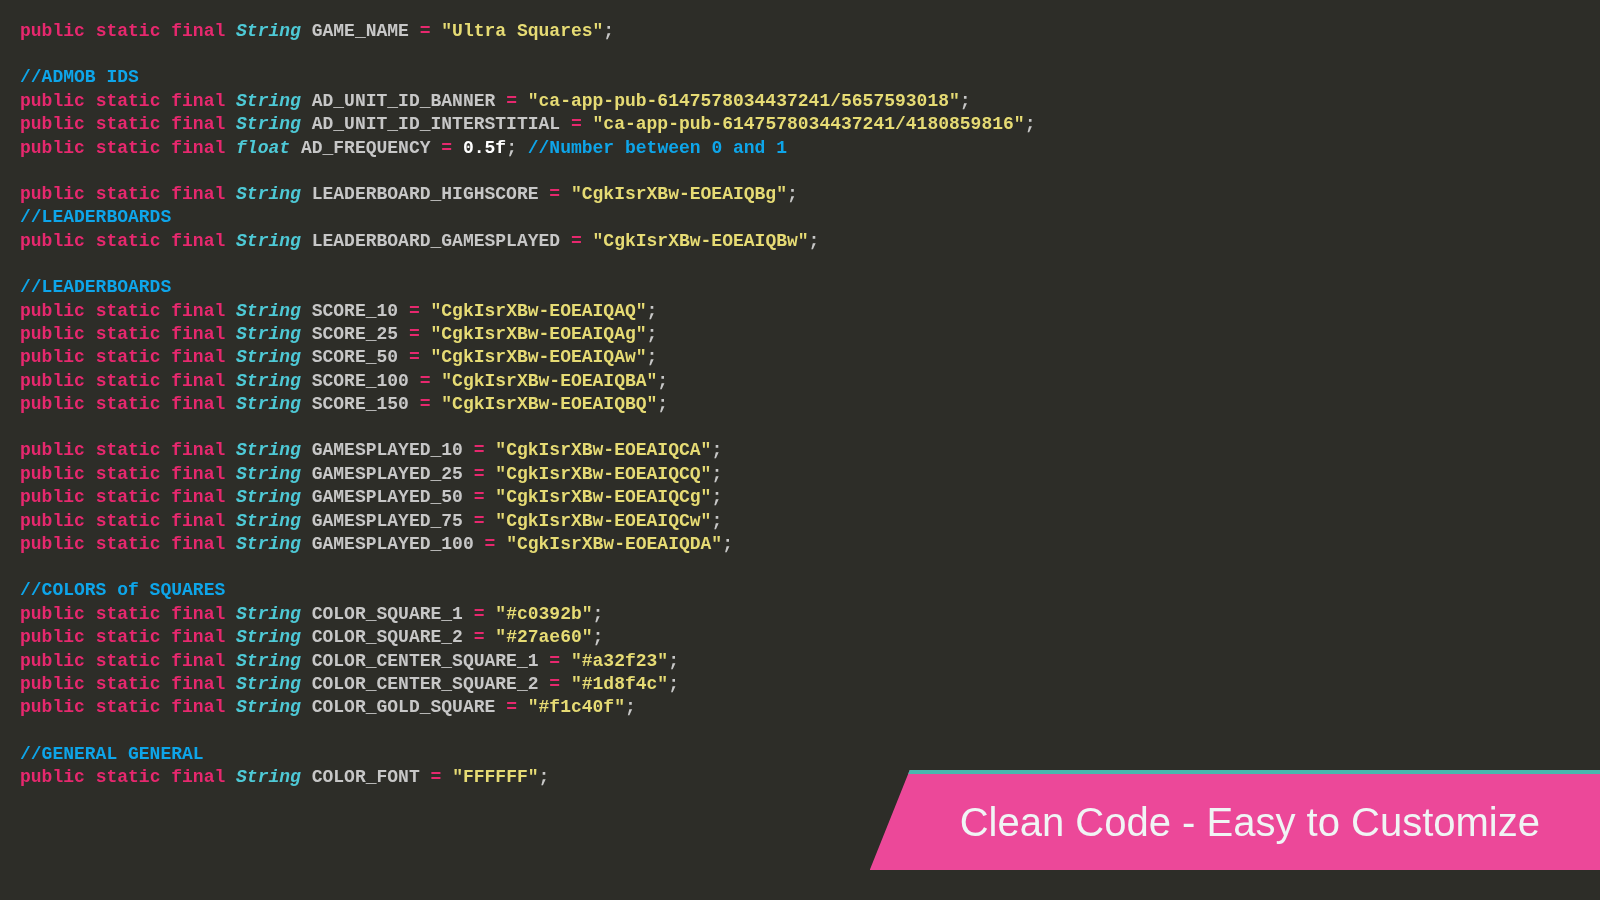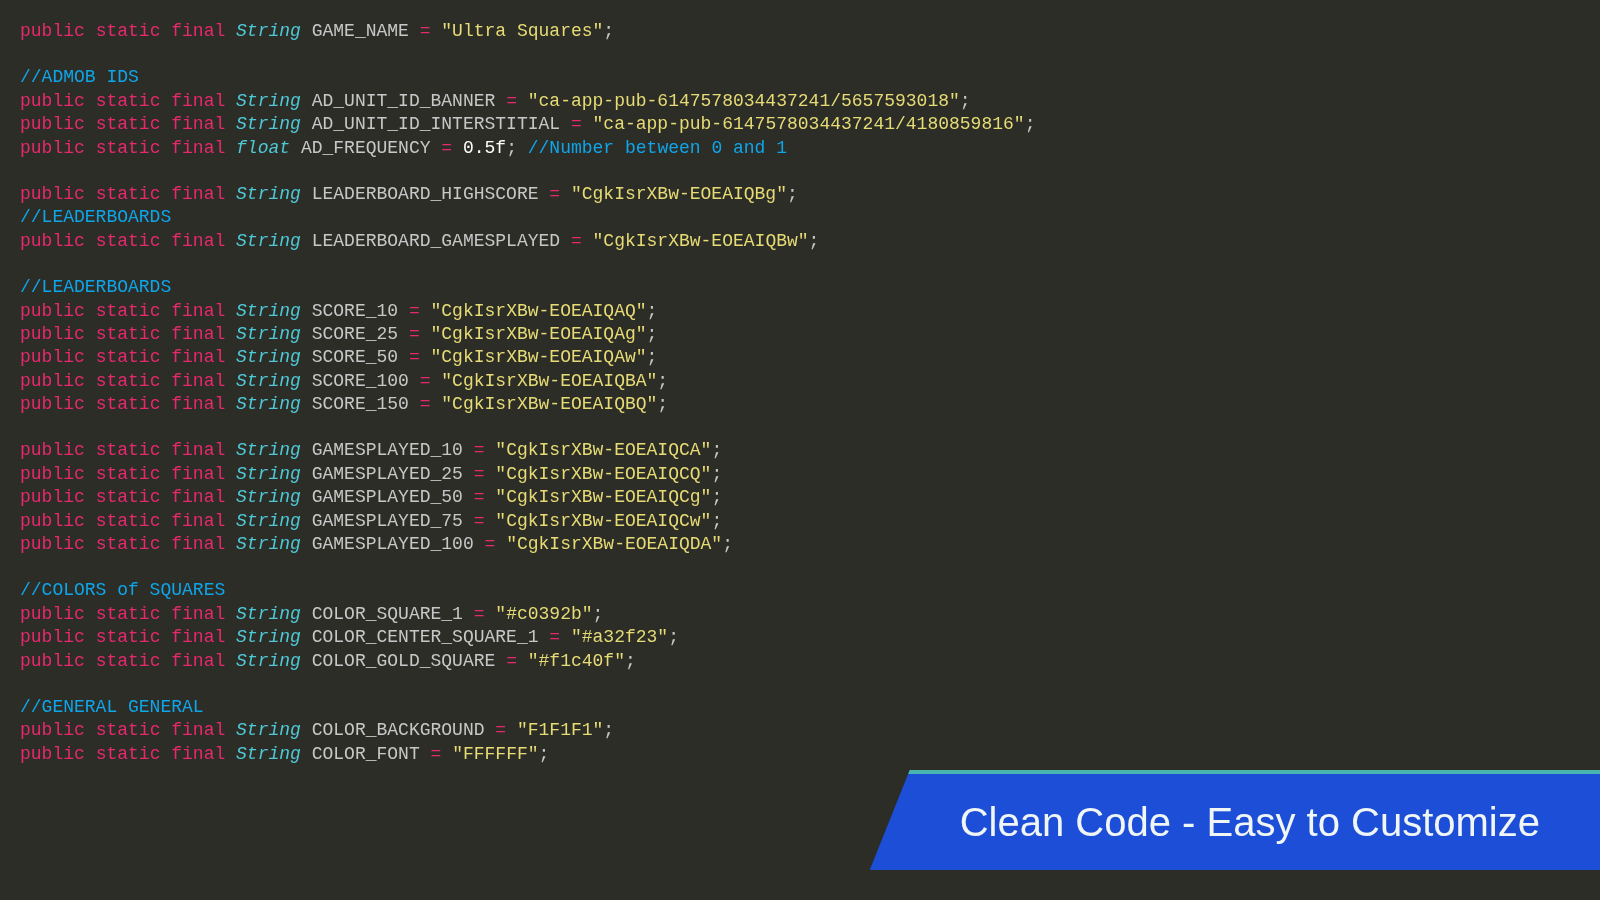--- a/index.html
+++ b/index.html
@@ -9,36 +9,37 @@
       font-size: 18px;
       line-height: 1.3;
       color: #e8e8e8;
       width: 1600px;
       height: 900px;
       overflow: hidden;
       position: relative;
     }
     .code-area {
       padding: 20px 20px 10px 20px;
+      font-weight: bold;
     }
     .line { white-space: pre; }
     .kw { color: #e6286e; }
     .type { color: #4ec9d6; font-style: italic; }
     .var { color: #c7c7c7; }
     .op { color: #e6286e; }
     .str { color: #e6db74; }
     .num { color: #ffffff; }
     .cmt { color: #0ea5e9; }
     .semi { color: #c7c7c7; }
     .empty { height: 23px; }
     .banner {
       position: absolute;
       bottom: 30px;
       right: 0;
-      background: #1d4ed8;
+      background: #ec4899;
       color: #f0f5f5;
       font-family: Arial, Helvetica, sans-serif;
       font-size: 40px;
       font-weight: 300;
       padding: 22px 60px 22px 90px;
       clip-path: polygon(40px 0, 100% 0, 100% 100%, 0 100%);
       border-top: 4px solid #4ab5ae;
     }
   </style>
 </head>
@@ -64,23 +65,24 @@
     <div class="line"><span class="kw">public </span><span class="kw">static </span><span class="kw">final </span><span class="type">String</span> <span class="var">SCORE_150</span><span class="op"> = </span><span class="str">"CgkIsrXBw-EOEAIQBQ"</span><span class="semi">;</span></div>
     <div class="empty"></div>
     <div class="line"><span class="kw">public </span><span class="kw">static </span><span class="kw">final </span><span class="type">String</span> <span class="var">GAMESPLAYED_10</span><span class="op"> = </span><span class="str">"CgkIsrXBw-EOEAIQCA"</span><span class="semi">;</span></div>
     <div class="line"><span class="kw">public </span><span class="kw">static </span><span class="kw">final </span><span class="type">String</span> <span class="var">GAMESPLAYED_25</span><span class="op"> = </span><span class="str">"CgkIsrXBw-EOEAIQCQ"</span><span class="semi">;</span></div>
     <div class="line"><span class="kw">public </span><span class="kw">static </span><span class="kw">final </span><span class="type">String</span> <span class="var">GAMESPLAYED_50</span><span class="op"> = </span><span class="str">"CgkIsrXBw-EOEAIQCg"</span><span class="semi">;</span></div>
     <div class="line"><span class="kw">public </span><span class="kw">static </span><span class="kw">final </span><span class="type">String</span> <span class="var">GAMESPLAYED_75</span><span class="op"> = </span><span class="str">"CgkIsrXBw-EOEAIQCw"</span><span class="semi">;</span></div>
     <div class="line"><span class="kw">public </span><span class="kw">static </span><span class="kw">final </span><span class="type">String</span> <span class="var">GAMESPLAYED_100</span><span class="op"> = </span><span class="str">"CgkIsrXBw-EOEAIQDA"</span><span class="semi">;</span></div>
     <div class="empty"></div>
     <div class="line"><span class="cmt">//COLORS of SQUARES</span></div>
     <div class="line"><span class="kw">public </span><span class="kw">static </span><span class="kw">final </span><span class="type">String</span> <span class="var">COLOR_SQUARE_1</span><span class="op"> = </span><span class="str">"#c0392b"</span><span class="semi">;</span></div>
+    <div class="line"><span class="kw">public </span><span class="kw">static </span><span class="kw">final </span><span class="type">String</span> <span class="var">COLOR_SQUARE_2</span><span class="op"> = </span><span class="str">"#27ae60"</span><span class="semi">;</span></div>
     <div class="line"><span class="kw">public </span><span class="kw">static </span><span class="kw">final </span><span class="type">String</span> <span class="var">COLOR_CENTER_SQUARE_1</span><span class="op"> = </span><span class="str">"#a32f23"</span><span class="semi">;</span></div>
+    <div class="line"><span class="kw">public </span><span class="kw">static </span><span class="kw">final </span><span class="type">String</span> <span class="var">COLOR_CENTER_SQUARE_2</span><span class="op"> = </span><span class="str">"#1d8f4c"</span><span class="semi">;</span></div>
     <div class="line"><span class="kw">public </span><span class="kw">static </span><span class="kw">final </span><span class="type">String</span> <span class="var">COLOR_GOLD_SQUARE</span><span class="op"> = </span><span class="str">"#f1c40f"</span><span class="semi">;</span></div>
     <div class="empty"></div>
     <div class="line"><span class="cmt">//GENERAL GENERAL</span></div>
-    <div class="line"><span class="kw">public </span><span class="kw">static </span><span class="kw">final </span><span class="type">String</span> <span class="var">COLOR_BACKGROUND</span><span class="op"> = </span><span class="str">"F1F1F1"</span><span class="semi">;</span></div>
     <div class="line"><span class="kw">public </span><span class="kw">static </span><span class="kw">final </span><span class="type">String</span> <span class="var">COLOR_FONT</span><span class="op"> = </span><span class="str">"FFFFFF"</span><span class="semi">;</span></div>
   </div>
 
 <div class="banner">
   <span>Clean Code - Easy to Customize</span>
 </div>
 
 </body></html>

